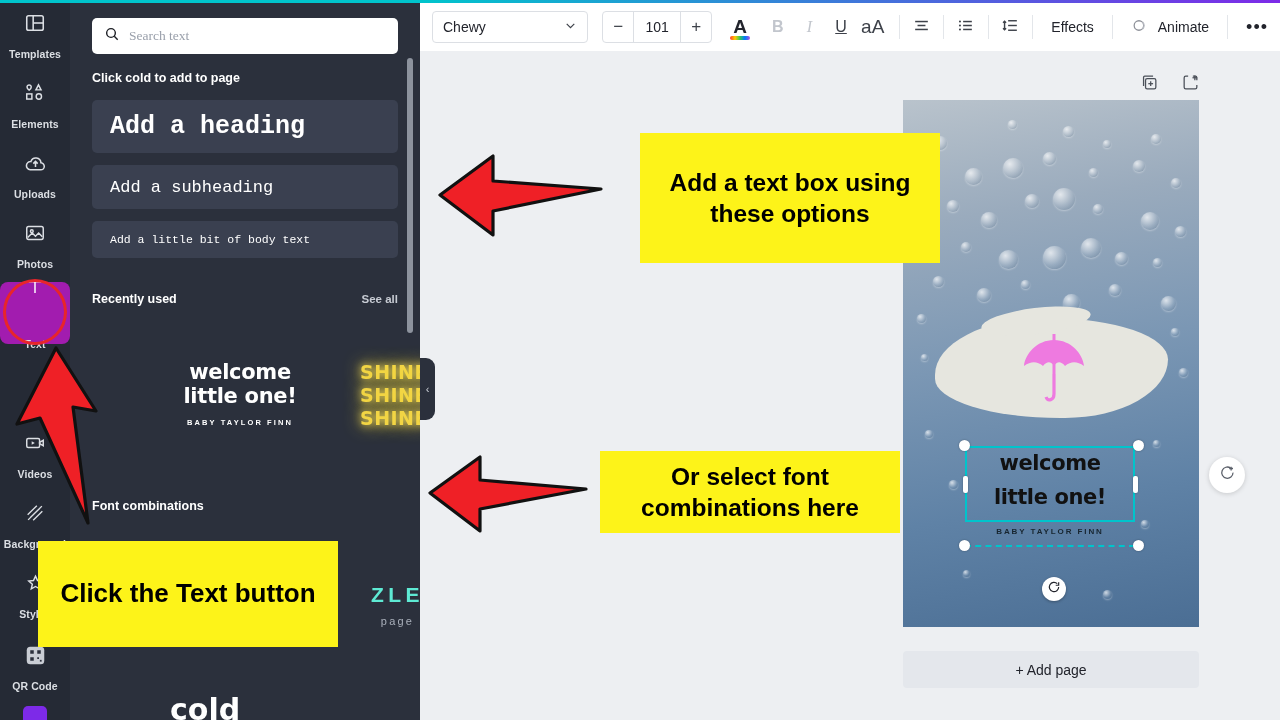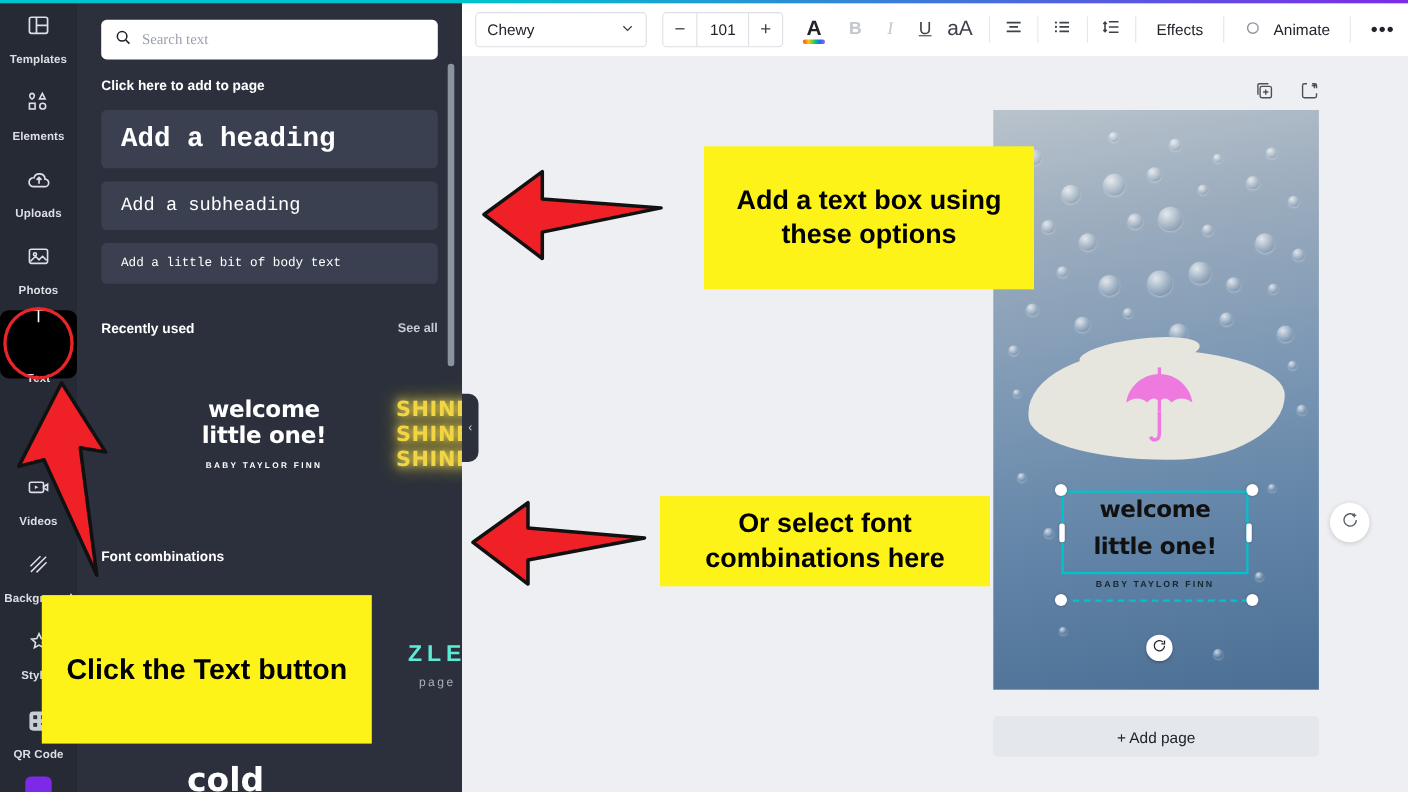--- a/index.html
+++ b/index.html
@@ -15,21 +15,21 @@
     background: linear-gradient(90deg,#00c4cc 0%,#00c4cc 33%,#7d2ae8 100%); z-index: 60; }
 
   
   .rail { position: absolute; left: 0; top: 0; width: 70px; height: 720px;
     background: #252a35; z-index: 30; }
   .rail-item { position: absolute; left: 0; width: 70px; height: 62px;
     display: flex; flex-direction: column; align-items: center; justify-content: center;
     color: #dcdfe4; cursor: pointer; }
   .rail-item .ri-ico { height: 26px; display: flex; align-items: center; justify-content: center; }
   .rail-item .ri-lbl { font-size: 10.5px; margin-top: 12px; font-weight: 600; letter-spacing: .1px; }
-  .rail-item.active { background: #000000; border-radius: 8px; gap: 28px; }
+  .rail-item.active { background: #a21caf; border-radius: 8px; gap: 28px; }
 
   
   .panel { position: absolute; left: 70px; top: 0; width: 350px; height: 720px;
     background: #2b303c; z-index: 25; overflow: hidden; }
   .searchbox { position: absolute; left: 22px; top: 18px; width: 306px; height: 36px;
     background: #fff; border-radius: 5px; display: flex; align-items: center; padding: 0 12px; }
   .searchbox input { border: 0; outline: 0; font-size: 13.5px; flex: 1; margin-left: 9px;
     font-family: Liberation Serif, serif; color: #333; background: transparent; }
   .searchbox input::placeholder { color: #9aa0ab; }
   .panel-h { position: absolute; left: 22px; color: #fff; font-size: 12.5px; font-weight: 700; }
@@ -136,21 +136,21 @@
   .comment-btn { position: absolute; left: 1209px; top: 457px; width: 36px; height: 36px;
     background: #fff; border-radius: 50%; display: flex; align-items: center;
     justify-content: center; box-shadow: 0 1px 5px rgba(0,0,0,.16); z-index: 22; cursor: pointer; }
 
   
   .callout { position: absolute; background: #fdf319; color: #000; font-weight: 700;
     display: flex; align-items: center; justify-content: center; text-align: center;
     z-index: 50; line-height: 1.28; }
   .co1 { left: 640px; top: 133px; width: 300px; height: 130px; font-size: 24.5px; padding: 0 10px; }
   .co2 { left: 600px; top: 451px; width: 300px; height: 82px; font-size: 24.5px; padding: 0 10px; }
-  .co3 { left: 38px; top: 541px; width: 300px; height: 135px; font-size: 26px; padding: 0 10px; }
+  .co3 { left: 38px; top: 541px; width: 300px; height: 106px; font-size: 26px; padding: 0 10px; }
   .arrow-svg { position: absolute; z-index: 50; }
   .redcircle { position: absolute; left: 3px; top: 279px; width: 64px; height: 66px;
     border: 3.4px solid #e8252a; border-radius: 50%; z-index: 45; }
 </style>
 </head>
 <body>
 
 <div id="app">
 
   <div class="top-accent"></div>
@@ -264,21 +264,21 @@
     <div class="searchbox">
       <span>
         <svg width="16" height="16" viewBox="0 0 24 24" fill="none" stroke="#1d1f25" stroke-width="2.1">
           <circle cx="10.5" cy="10.5" r="6.5"></circle>
             <line x1="15.5" y1="15.5" x2="20.5" y2="20.5"></line>
         </svg>
       </span>
       <input type="text" placeholder="Search text" style="">
     </div>
 
-    <div class="panel-h" style="top:71px">Click here to add to page</div>
+    <div class="panel-h" style="top:71px">Click cold to add to page</div>
 
     <div class="txt-opt txt-heading">Add a heading</div>
     <div class="txt-opt txt-sub">Add a subheading</div>
     <div class="txt-opt txt-body">Add a little bit of body text</div>
 
     <div class="panel-h" style="top:292px">Recently used</div>
     <div class="see-all" style="top:293px">See all</div>
 
     <div class="thumb thumb-welcome">
       <div class="tw-l1">welcome</div>

